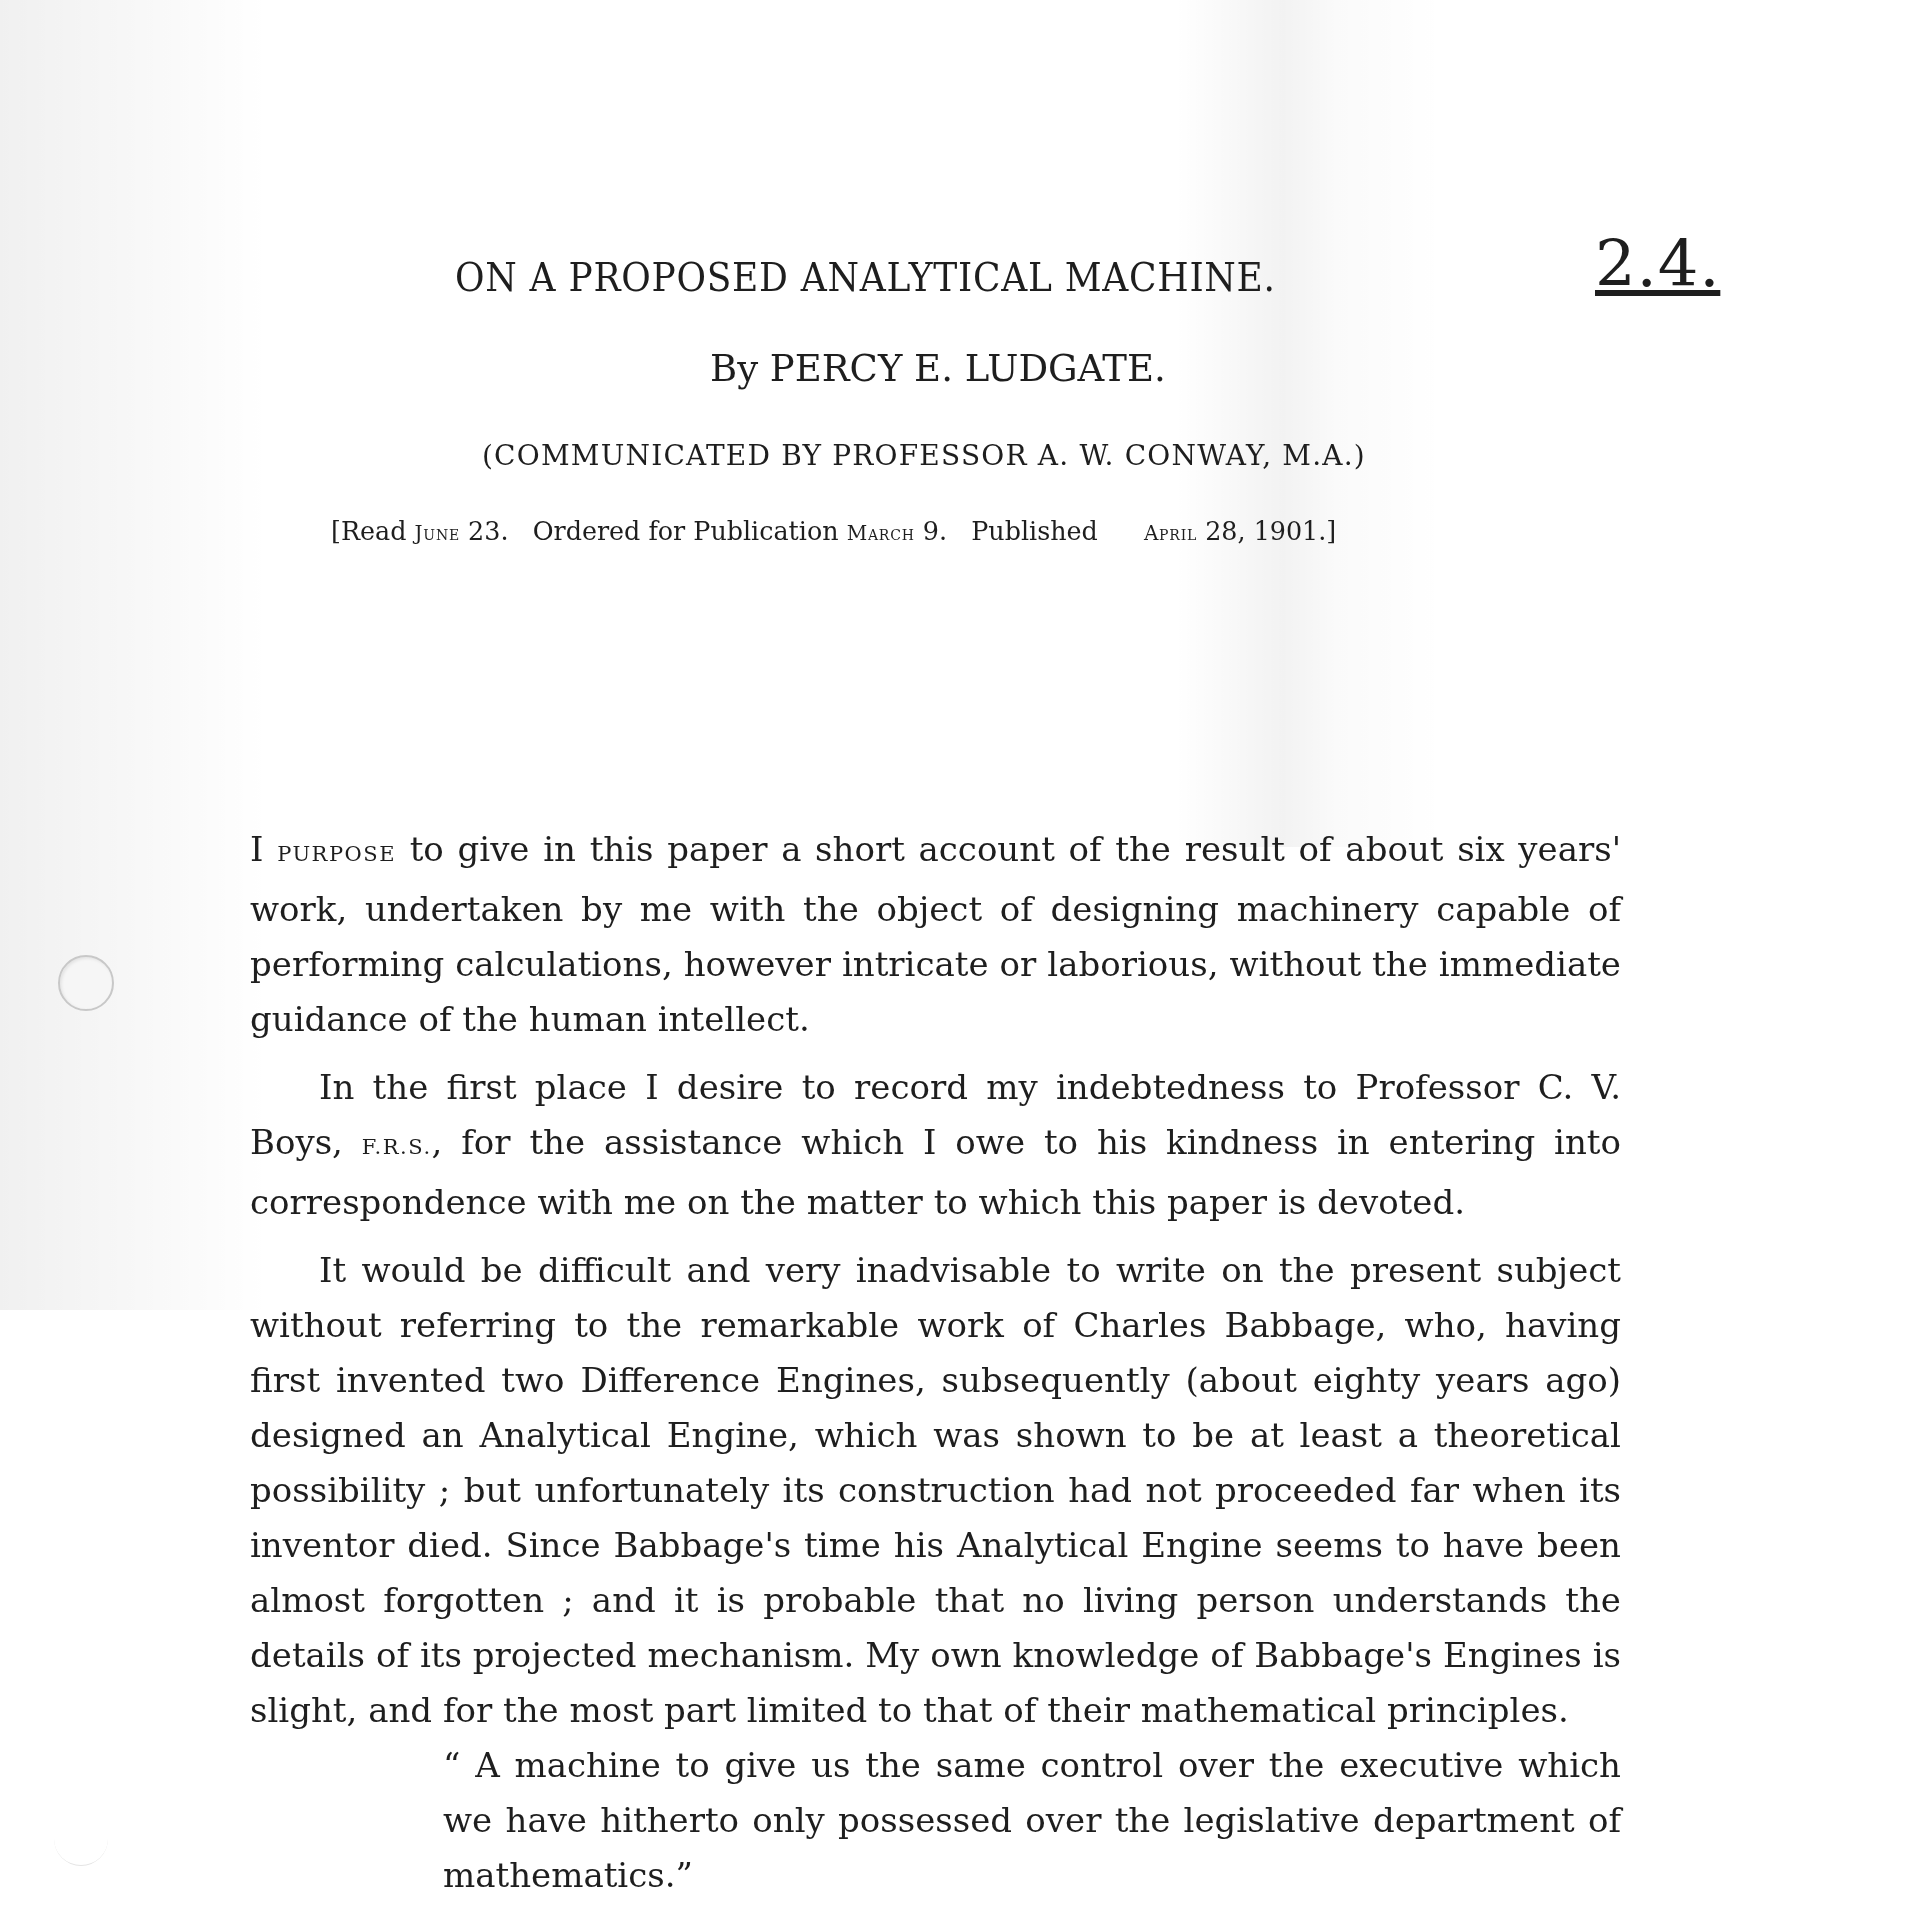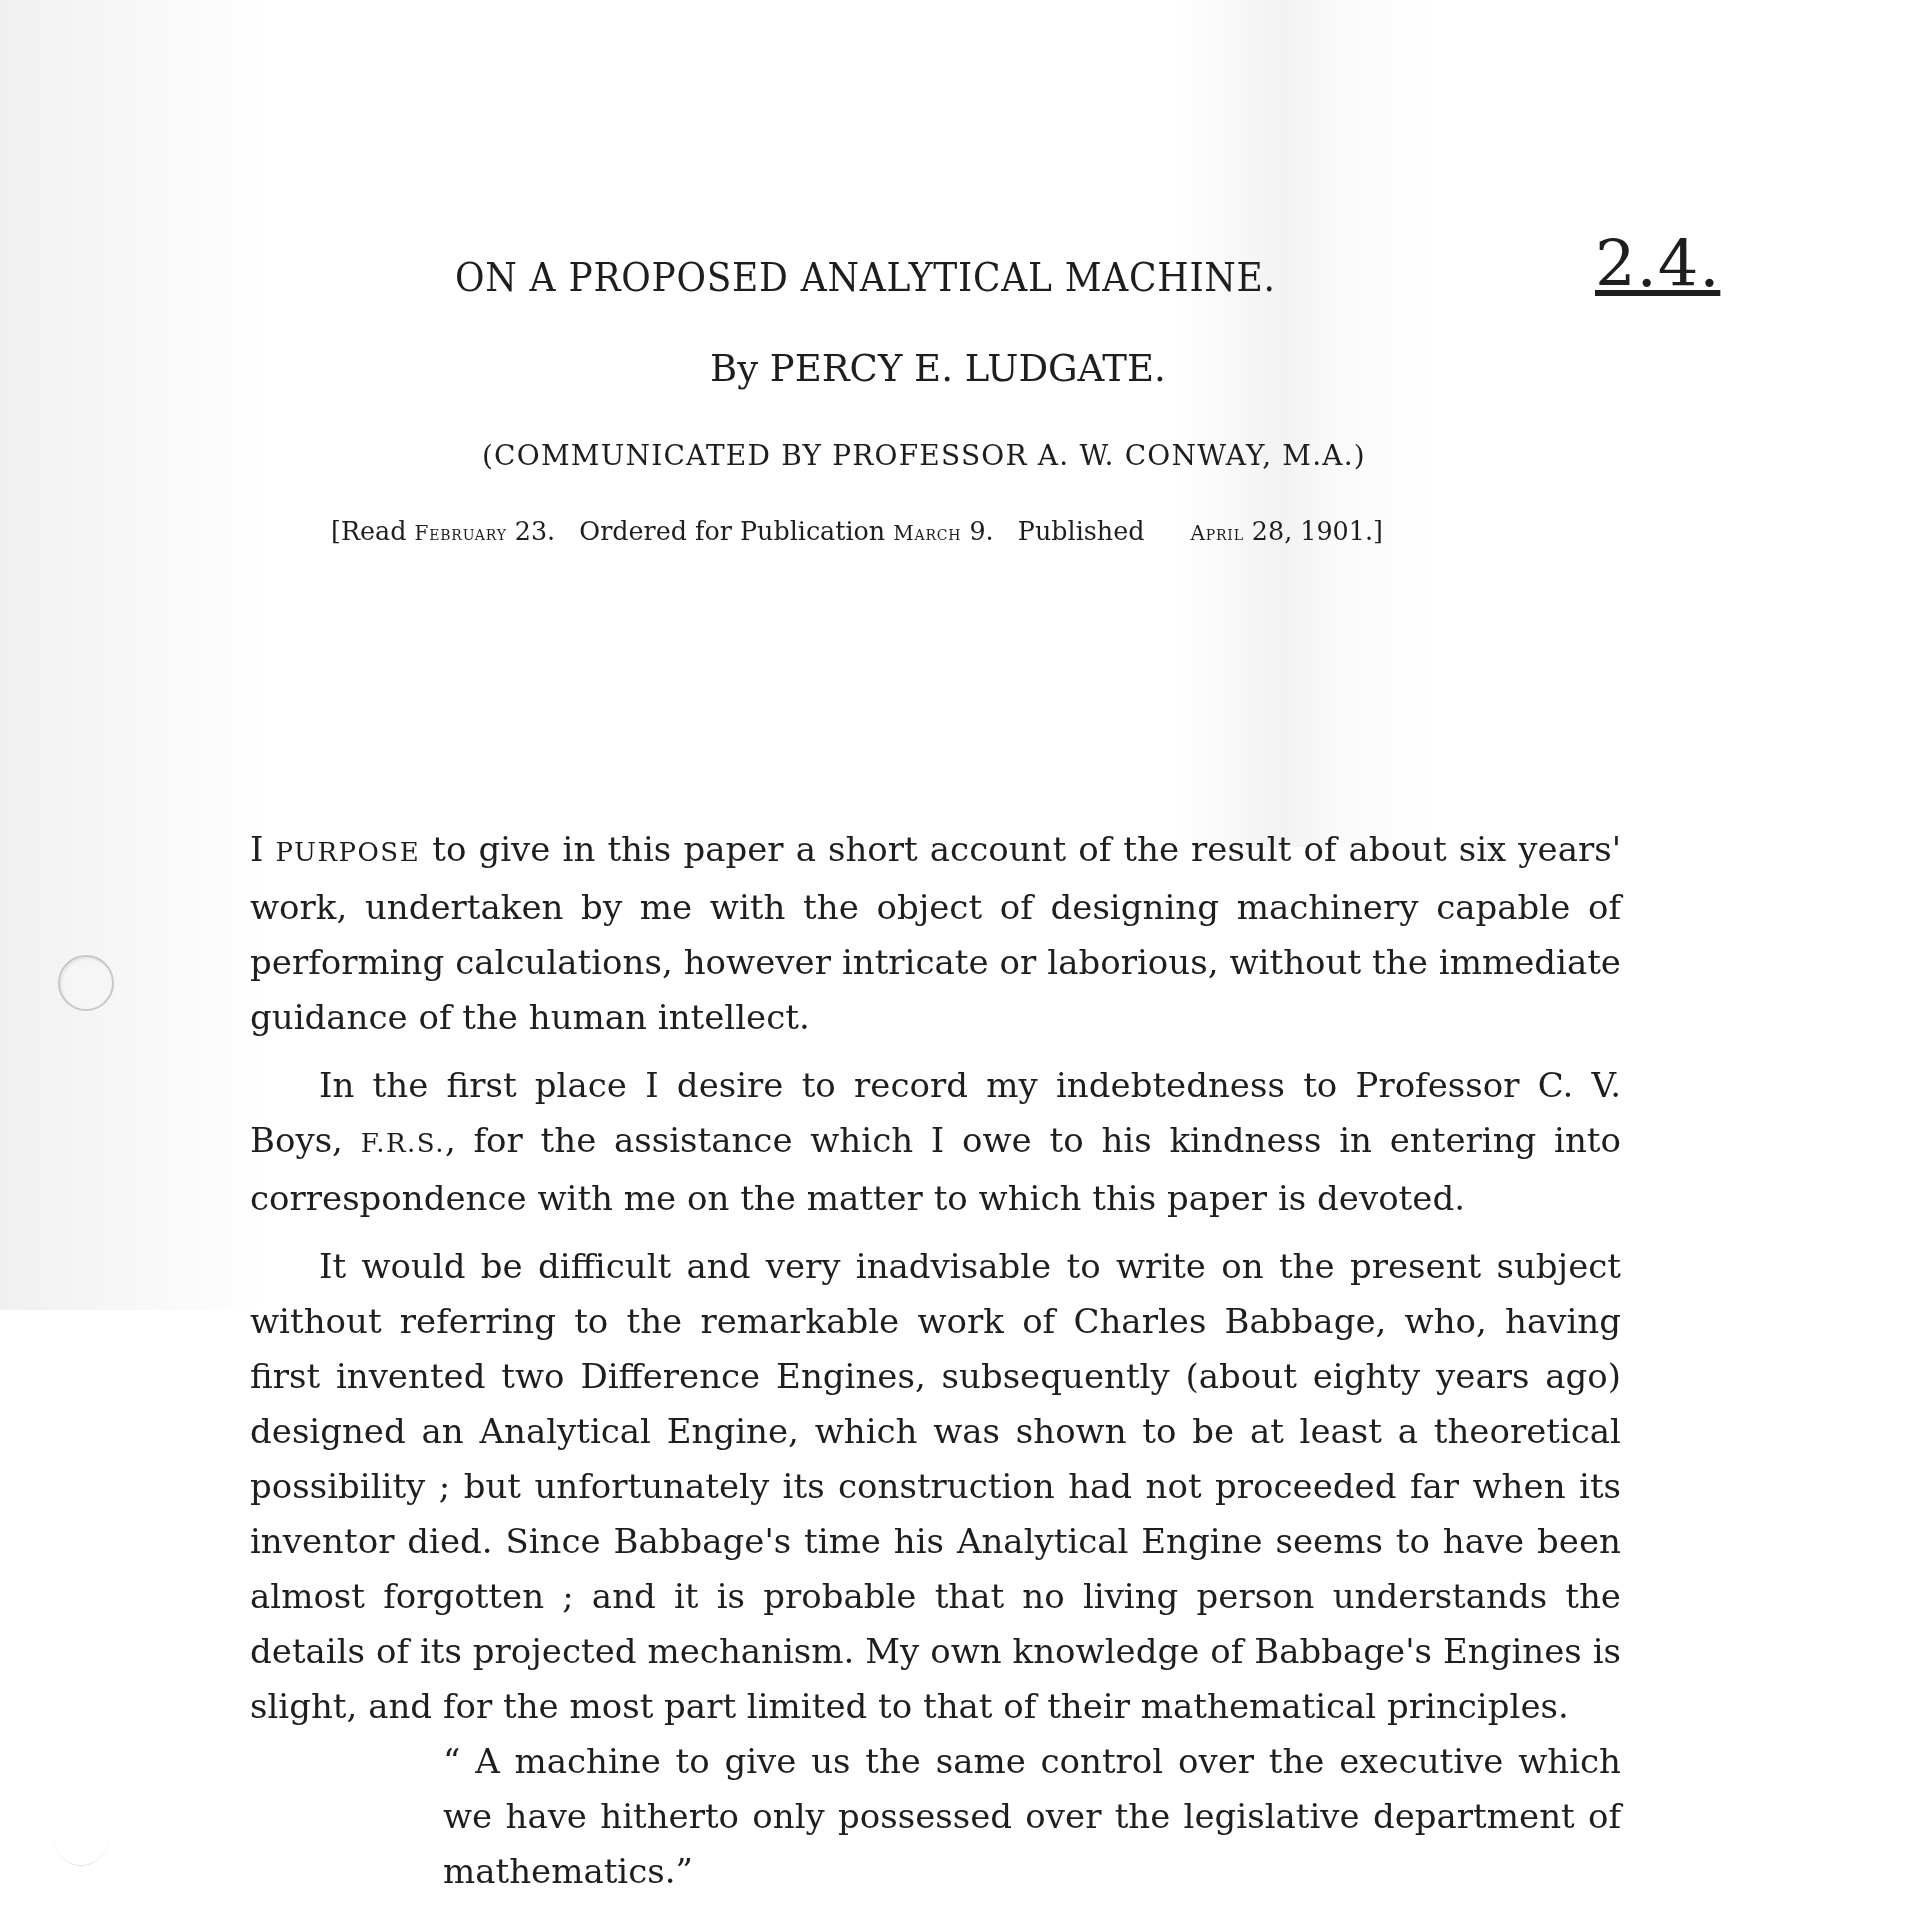--- a/index.html
+++ b/index.html
@@ -57,21 +57,21 @@
   }
   .dates .sc { font-size: 20px; letter-spacing: 0.8px; }
 
   .body-text {
     position: absolute; left: 250px; top: 822px; width: 1371px;
     font-size: 34px; line-height: 55px;
     text-align: justify;
   }
   .body-text p { margin: 0; text-indent: 0; }
   .body-text p.indent { text-indent: 69px; margin-top: 13px; }
-  .body-text .sc { font-size: 26px; letter-spacing: 1.5px; }
+  .body-text .sc { font-size: 21px; letter-spacing: 1.5px; }
   .quote {
     margin: 3.1px 0 0 0;
     padding-left: 193px; text-indent: -116px;
     text-align: justify;
   }
 </style>
 </head>
 <body>
 
 <div class="shade shade-left"></div>
@@ -83,21 +83,21 @@
 <div class="section-num">2.4.</div>
 
 <div class="author">
   <span>By</span>
   <span>PERCY E. LUDGATE.</span>
 </div>
 
 <div class="communicated">(COMMUNICATED BY PROFESSOR A. W. CONWAY, M.A.)</div>
 
 <div class="dates">
-  <span>[Read </span><span class="sc" style="font-variant: small-caps;">February</span><span style="white-space: pre;"> 23.   Ordered for Publication </span><span class="sc" style="font-variant: small-caps;">March</span><span style="white-space: pre;"> 9.   Published </span><span class="sc" style="font-variant: small-caps; margin-left: 38px;">April</span><span> 28, 1901.]</span>
+  <span>[Read </span><span class="sc" style="font-variant: small-caps;">June</span><span style="white-space: pre;"> 23.   Ordered for Publication </span><span class="sc" style="font-variant: small-caps;">March</span><span style="white-space: pre;"> 9.   Published </span><span class="sc" style="font-variant: small-caps; margin-left: 38px;">April</span><span> 28, 1901.]</span>
 </div>
 
 <div class="body-text">
   <p>
     <span>I </span><span class="sc" style="text-transform: uppercase;">purpose</span><span> to give in this paper a short account of the result of about six years' work, undertaken by me with the object of designing machinery capable of performing calculations, however intricate or laborious, without the immediate guidance of the human intellect.</span>
   </p>
   <p class="indent">
     <span>In the first place I desire to record my indebtedness to Professor C. V. Boys, </span><span class="sc" style="text-transform: uppercase;">f.r.s.</span><span>, for the assistance which I owe to his kindness in entering into correspondence with me on the matter to which this paper is devoted.</span>
   </p>
   <p class="indent">It would be difficult and very inadvisable to write on the present subject without referring to the remarkable work of Charles Babbage, who, having first invented two Difference Engines, subsequently (about eighty years ago) designed an Analytical Engine, which was shown to be at least a theoretical possibility ; but unfortunately its construction had not proceeded far when its inventor died.  Since Babbage's time his Analytical Engine seems to have been almost forgotten ; and it is probable that no living person understands the details of its projected mechanism.  My own knowledge of Babbage's Engines is slight, and for the most part limited to that of their mathematical principles.</p>

